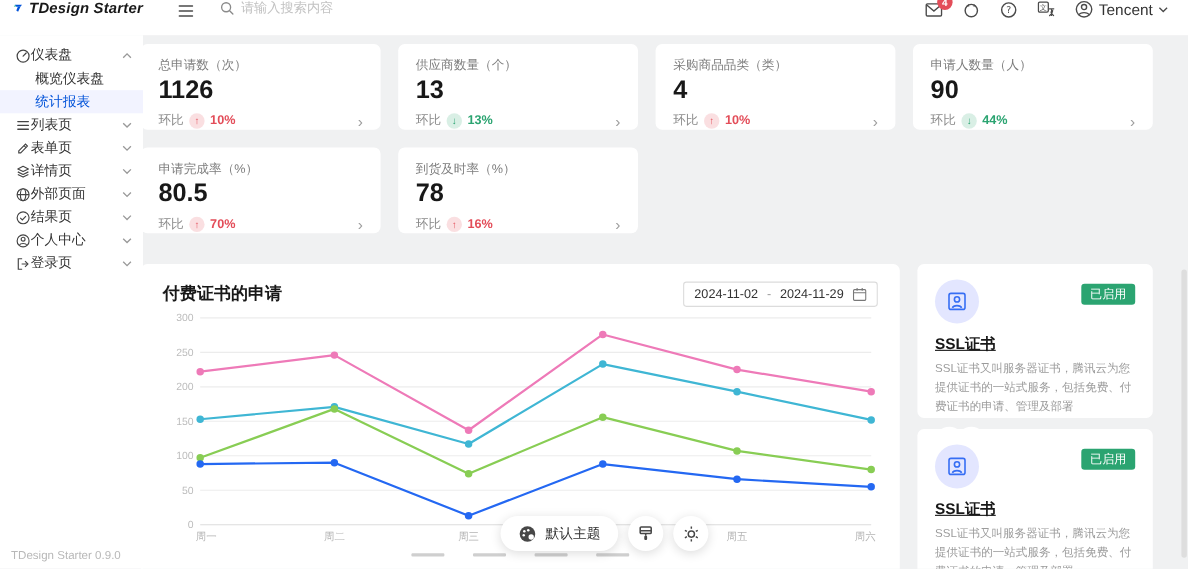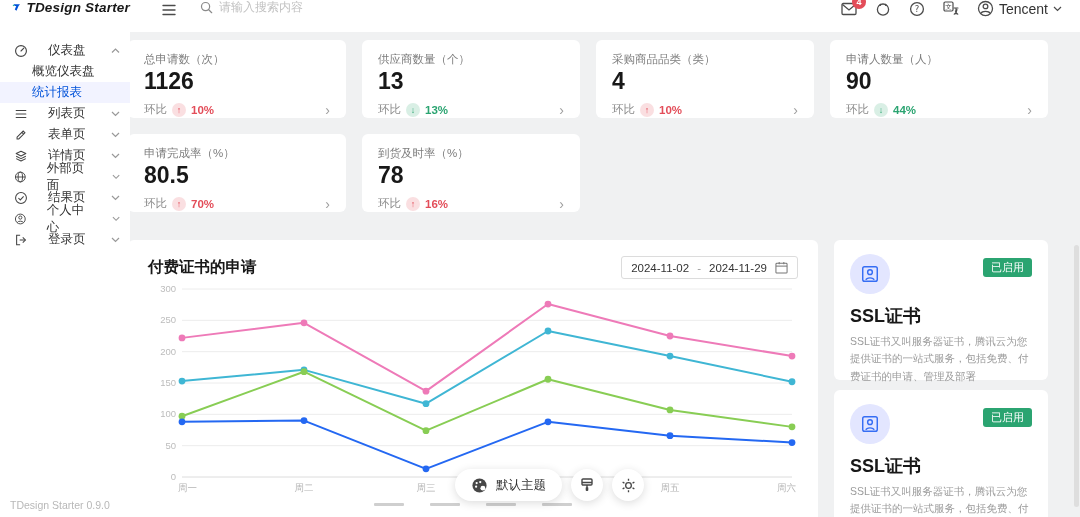--- a/index.html
+++ b/index.html
@@ -16,21 +16,21 @@
   .search-box input { border:none; outline:none; font-size:12px; width:150px; background:transparent; color:#333; }
   .search-box input::placeholder { color:#c2c2c2; }
   .header-right { margin-left:auto; display:flex; align-items:center; gap:18px; padding-right:18px; }
   .hicon { position:relative; cursor:pointer; display:flex; align-items:center; }
   .badge { position:absolute; top:-7px; right:-9px; min-width:14px; height:14px; border-radius:8px; background:#e34d59; color:#fff; font-size:9px; font-weight:700; display:flex; align-items:center; justify-content:center; padding:0 3px; }
   .user-chip { display:flex; align-items:center; gap:5px; cursor:pointer; }
   .user-chip .name { font-size:14px; color:#333; }
 
   
   .sidebar { position:absolute; left:0; top:32px; width:130px; height:485px; background:#fff; z-index:10; padding-top:8px; }
-  .menu-item { height:21px; display:flex; align-items:center; gap:20px; padding:0 10px 0 14px; font-size:12.5px; color:#333; cursor:pointer; }
+  .menu-item { height:21px; display:flex; align-items:center; gap:0; padding:0 10px 0 14px; font-size:12.5px; color:#333; cursor:pointer; }
   .menu-item .chev { margin-left:auto; }
   .submenu-item { height:21px; display:flex; align-items:center; padding-left:32px; font-size:12.5px; color:#333; cursor:pointer; }
   .submenu-item.active { background:#f2f3ff; color:#0052d9; }
   .sidebar-footer { position:absolute; left:10px; bottom:6px; font-size:10.5px; color:#b8b8b8; }
 
   
   .main { position:absolute; left:118px; top:32px; width:950px; height:485px; padding:8px 20px 0 10px; }
   .stats-grid { display:grid; grid-template-columns:repeat(4,1fr); gap:16px; }
   .stat-card { background:#fff; border-radius:6px; height:78px; padding:12px 16px; position:relative; }
   .stat-title { font-size:11.5px; color:#7d7d7d; }
@@ -51,21 +51,21 @@
   .date-range .sep { color:#999; }
   .legend-clip { display:flex; justify-content:center; gap:26px; margin-top:6px; }
   .legend-clip i { width:30px; height:3px; background:#cfcfcf; border-radius:1px; display:block; }
 
   .right-col { width:214px; display:flex; flex-direction:column; gap:10px; }
   .product-card { background:#fff; border-radius:6px; padding:14px 16px; position:relative; height:140px; }
   .product-card.clipped { height:160px; }
   .pc-top { display:flex; align-items:flex-start; justify-content:space-between; }
   .pc-icon { width:40px; height:40px; border-radius:50%; background:#e3e6ff; display:flex; align-items:center; justify-content:center; }
   .pc-badge { background:#2ba471; color:#fff; font-size:11px; border-radius:3px; padding:2px 8px; margin-top:4px; }
-  .pc-title { font-size:18px; font-weight:600; margin-top:10px; color:#181818; }
+  .pc-title { font-size:14px; font-weight:600; margin-top:10px; color:#181818;text-decoration:underline; }
   .pc-desc { font-size:10.5px; color:#9b9b9b; line-height:1.65; margin-top:5px; }
   .pc-bottom { display:flex; align-items:center; margin-top:9px; }
   .pc-avatar { width:26px; height:26px; border-radius:50%; background:#d5ddff; color:#366ef4; font-size:12px; font-weight:700; display:flex; align-items:center; justify-content:center; border:2px solid #fff; }
   .pc-avatar.plus { margin-left:-6px; background:#e6ebff; font-size:15px; font-weight:400; cursor:pointer; }
   .pc-more { margin-left:auto; color:#777; font-size:14px; cursor:pointer; letter-spacing:0; }
 
   
   .theme-toolbar { position:absolute; left:455px; top:469px; display:flex; align-items:center; gap:9px; z-index:30; }
   .theme-pill { height:32px; border-radius:16px; background:#fff; box-shadow:0 2px 10px rgba(0,0,0,.14); display:flex; align-items:center; gap:8px; padding:0 16px; font-size:12.5px; color:#333; cursor:pointer; }
   .tool-circle { width:32px; height:32px; border-radius:50%; background:#fff; box-shadow:0 2px 10px rgba(0,0,0,.14); display:flex; align-items:center; justify-content:center; cursor:pointer; }

